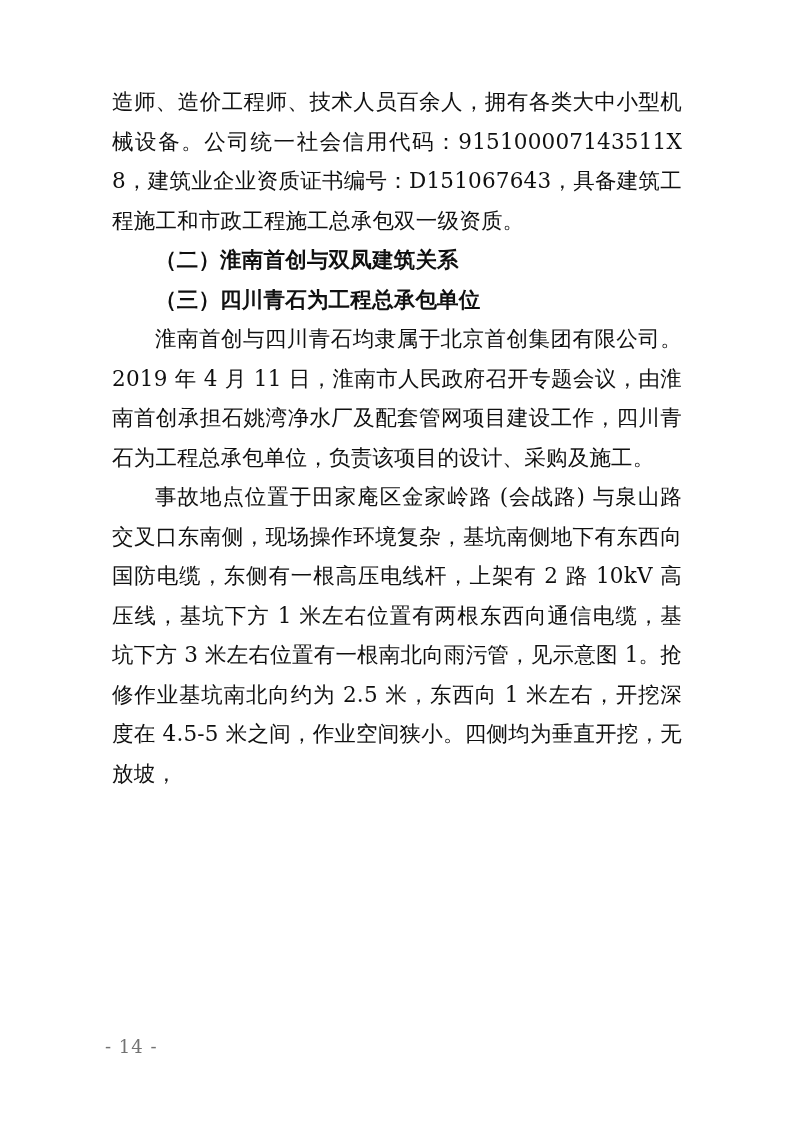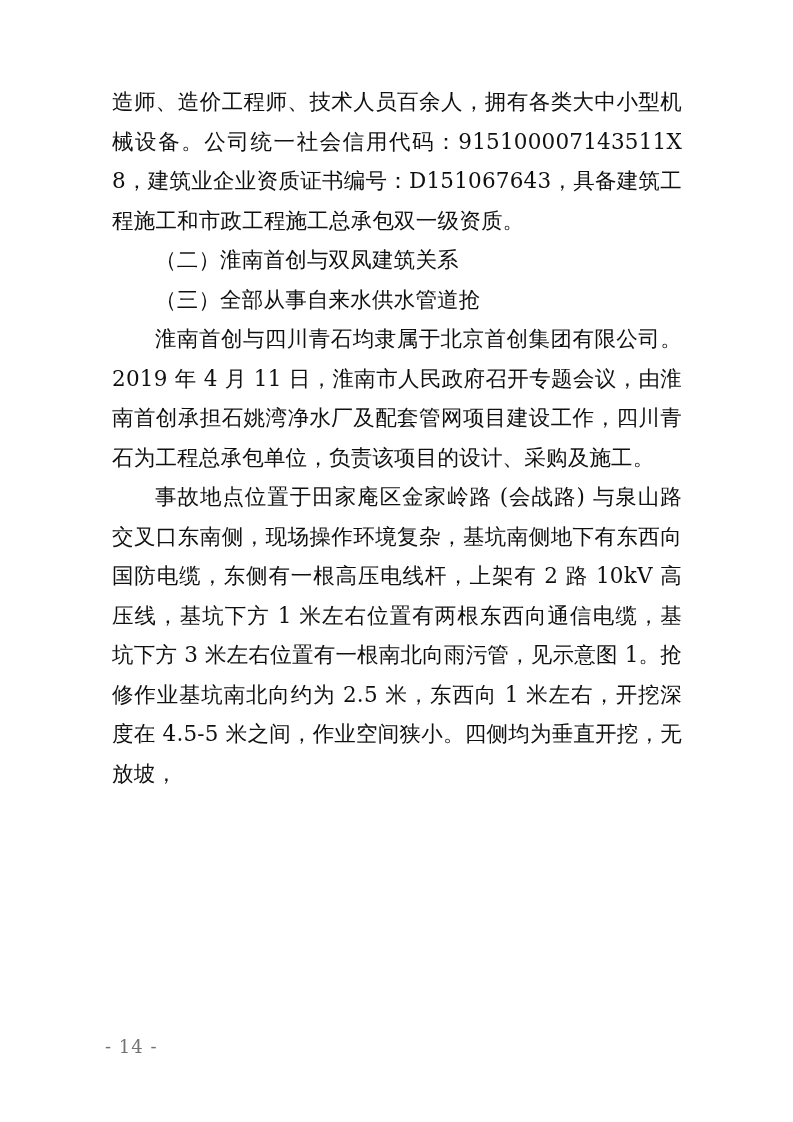--- a/index.html
+++ b/index.html
@@ -40,38 +40,38 @@
     word-break: break-all;
   }
   .indent {
     text-indent: 43px;
   }
   .heading {
     font-size: 21.5px;
     line-height: 39.5px;
     margin: 0;
     text-indent: 43px;
-    font-weight: 400;
+    font-weight: 700;
     letter-spacing: 0.2px;
   }
   .footer {
     position: absolute;
     left: 105px;
     top: 1036px;
     font-size: 18px;
     letter-spacing: 1px;
     font-family: "DejaVu Serif", "Liberation Serif", serif;
     color: #737373;
   }
 </style>
 </head>
 <body>
 
 <div class="page">
   <div class="content">
     <p class="para">造师、造价工程师、技术人员百余人，拥有各类大中小型机械设备。公司统一社会信用代码：915100007143511X8，建筑业企业资质证书编号：D151067643，具备建筑工程施工和市政工程施工总承包双一级资质。</p>
     <p class="heading">（二）淮南首创与双凤建筑关系</p>
-    <p class="heading">（三）全部从事自来水供水管道抢</p>
+    <p class="heading">（三）四川青石为工程总承包单位</p>
     <p class="para indent">淮南首创与四川青石均隶属于北京首创集团有限公司。2019 年 4 月 11 日，淮南市人民政府召开专题会议，由淮南首创承担石姚湾净水厂及配套管网项目建设工作，四川青石为工程总承包单位，负责该项目的设计、采购及施工。</p>
     <p class="para indent">事故地点位置于田家庵区金家岭路 (会战路) 与泉山路交叉口东南侧，现场操作环境复杂，基坑南侧地下有东西向国防电缆，东侧有一根高压电线杆，上架有 2 路 10kV 高压线，基坑下方 1 米左右位置有两根东西向通信电缆，基坑下方 3 米左右位置有一根南北向雨污管，见示意图 1。抢修作业基坑南北向约为 2.5 米，东西向 1 米左右，开挖深度在 4.5-5 米之间，作业空间狭小。四侧均为垂直开挖，无放坡，</p>
   </div>
   <div class="footer">- 14 -</div>
 </div>
 
 </body></html>

